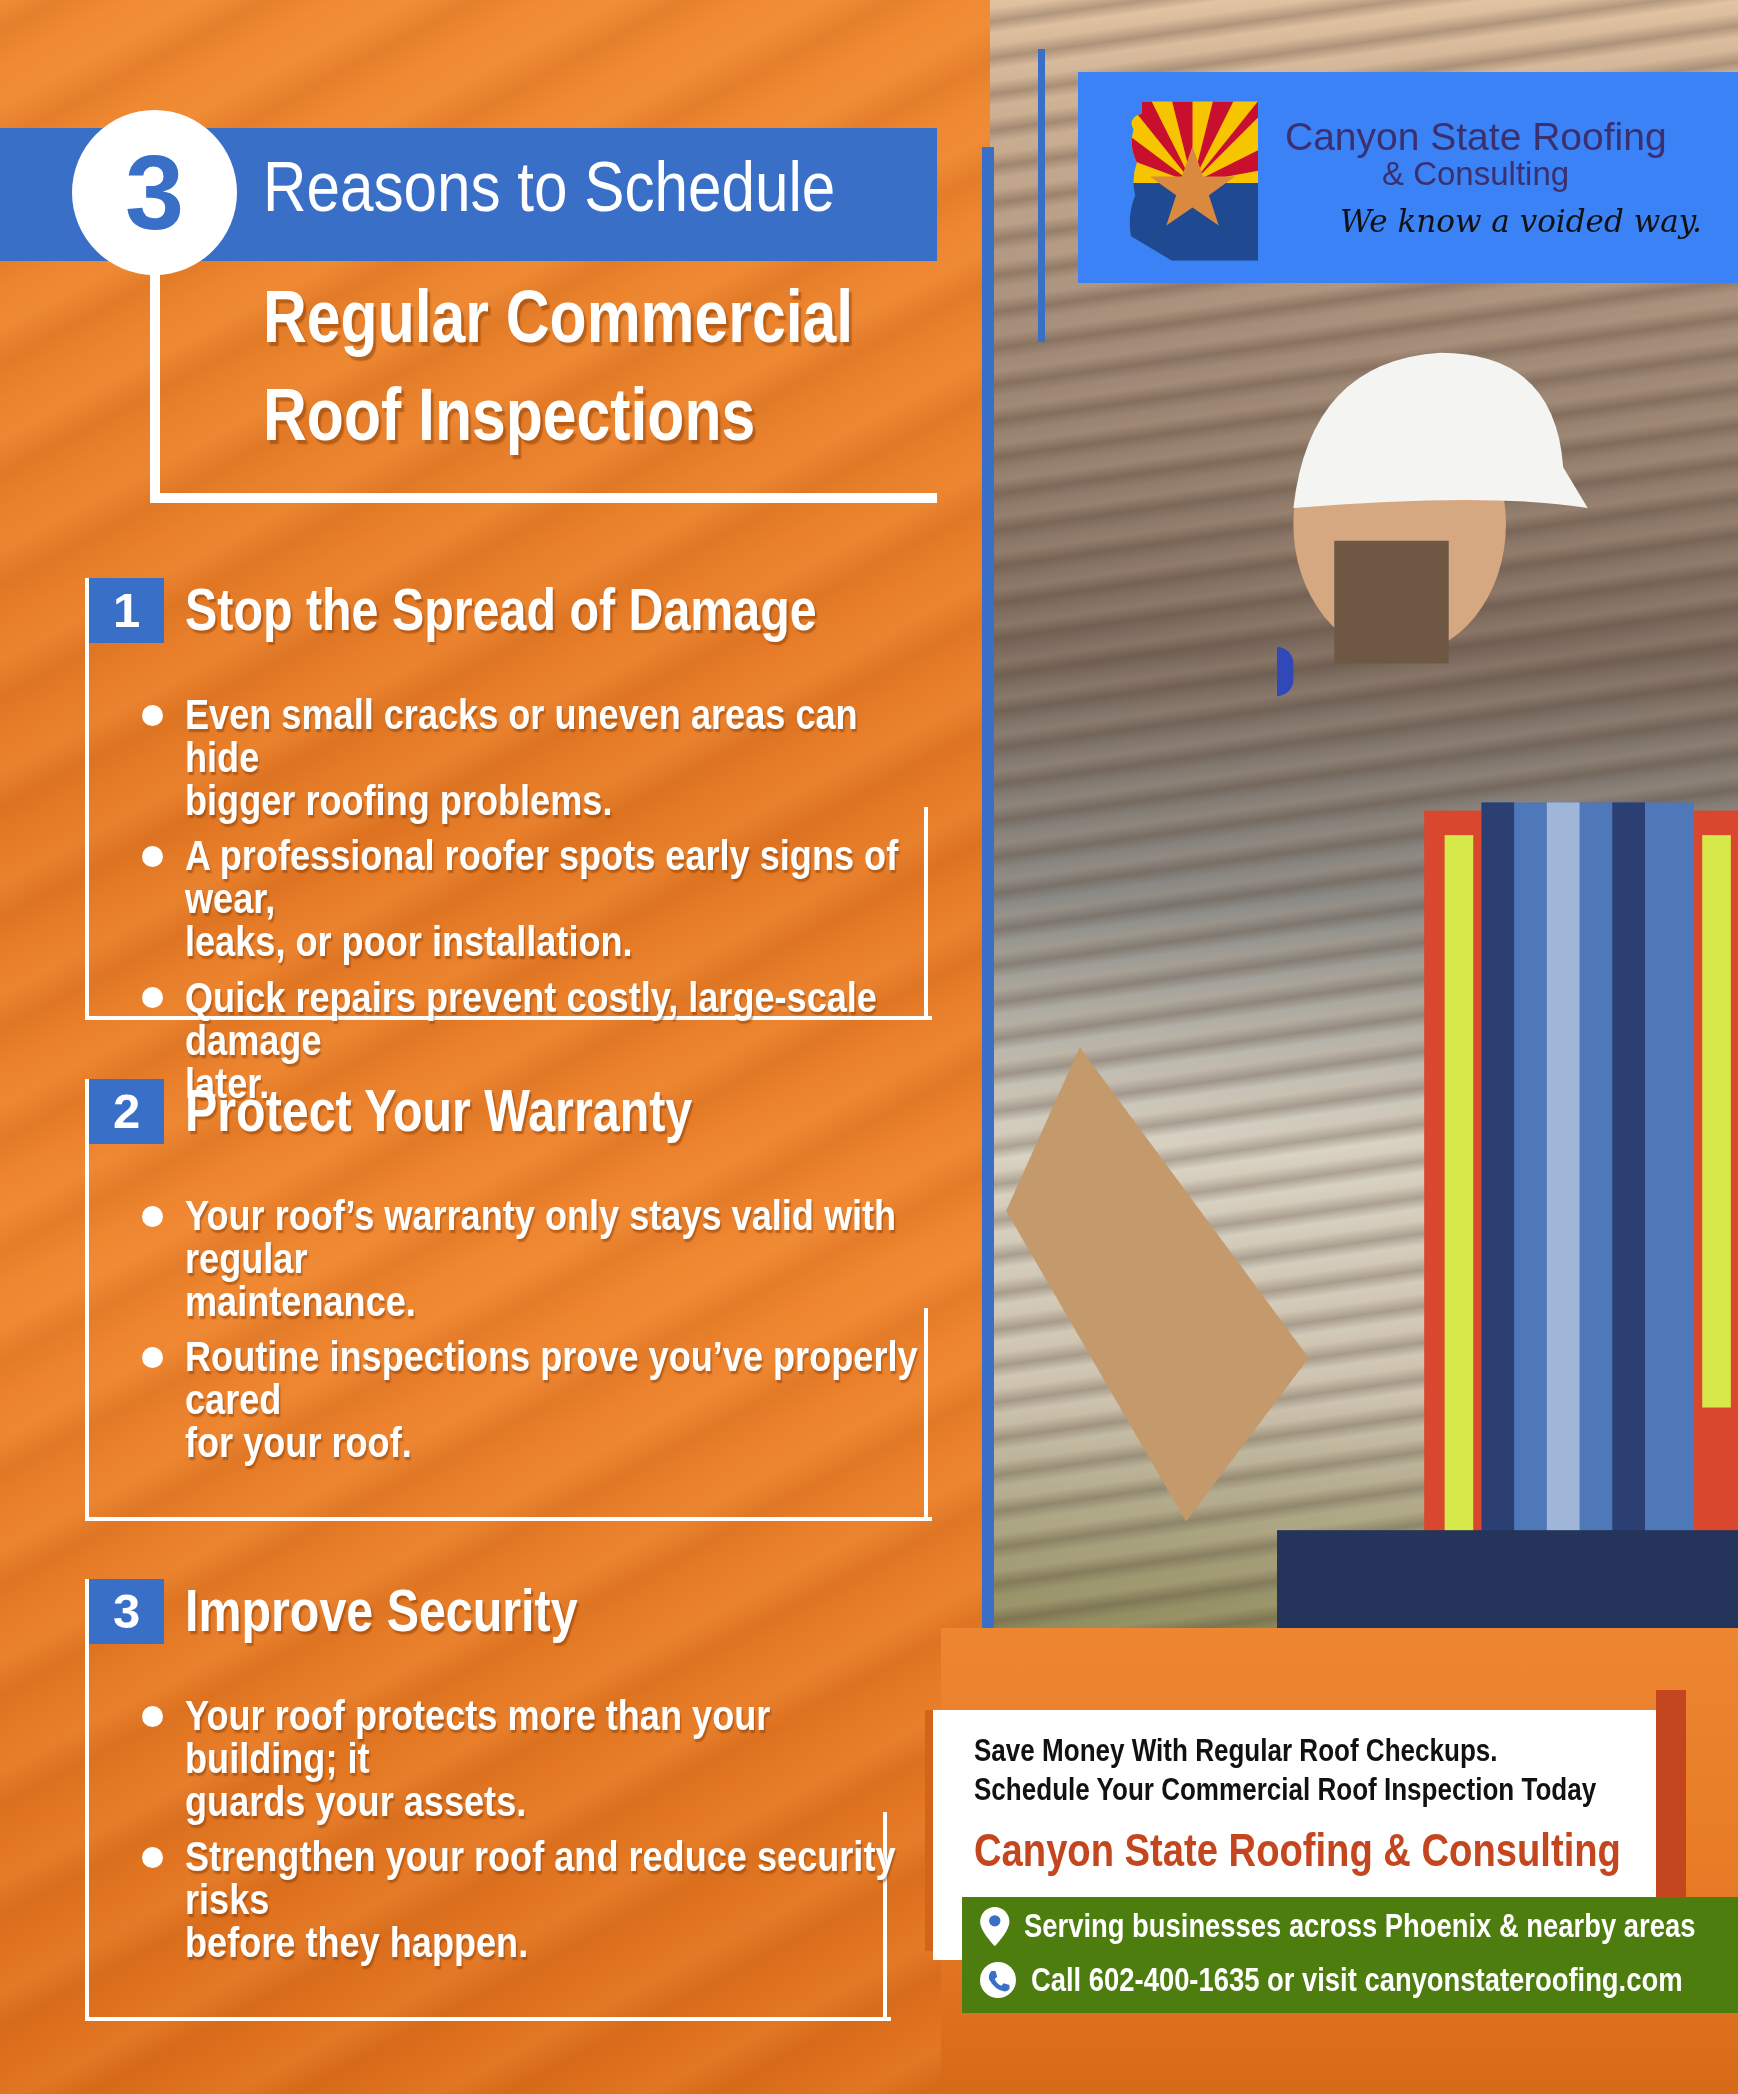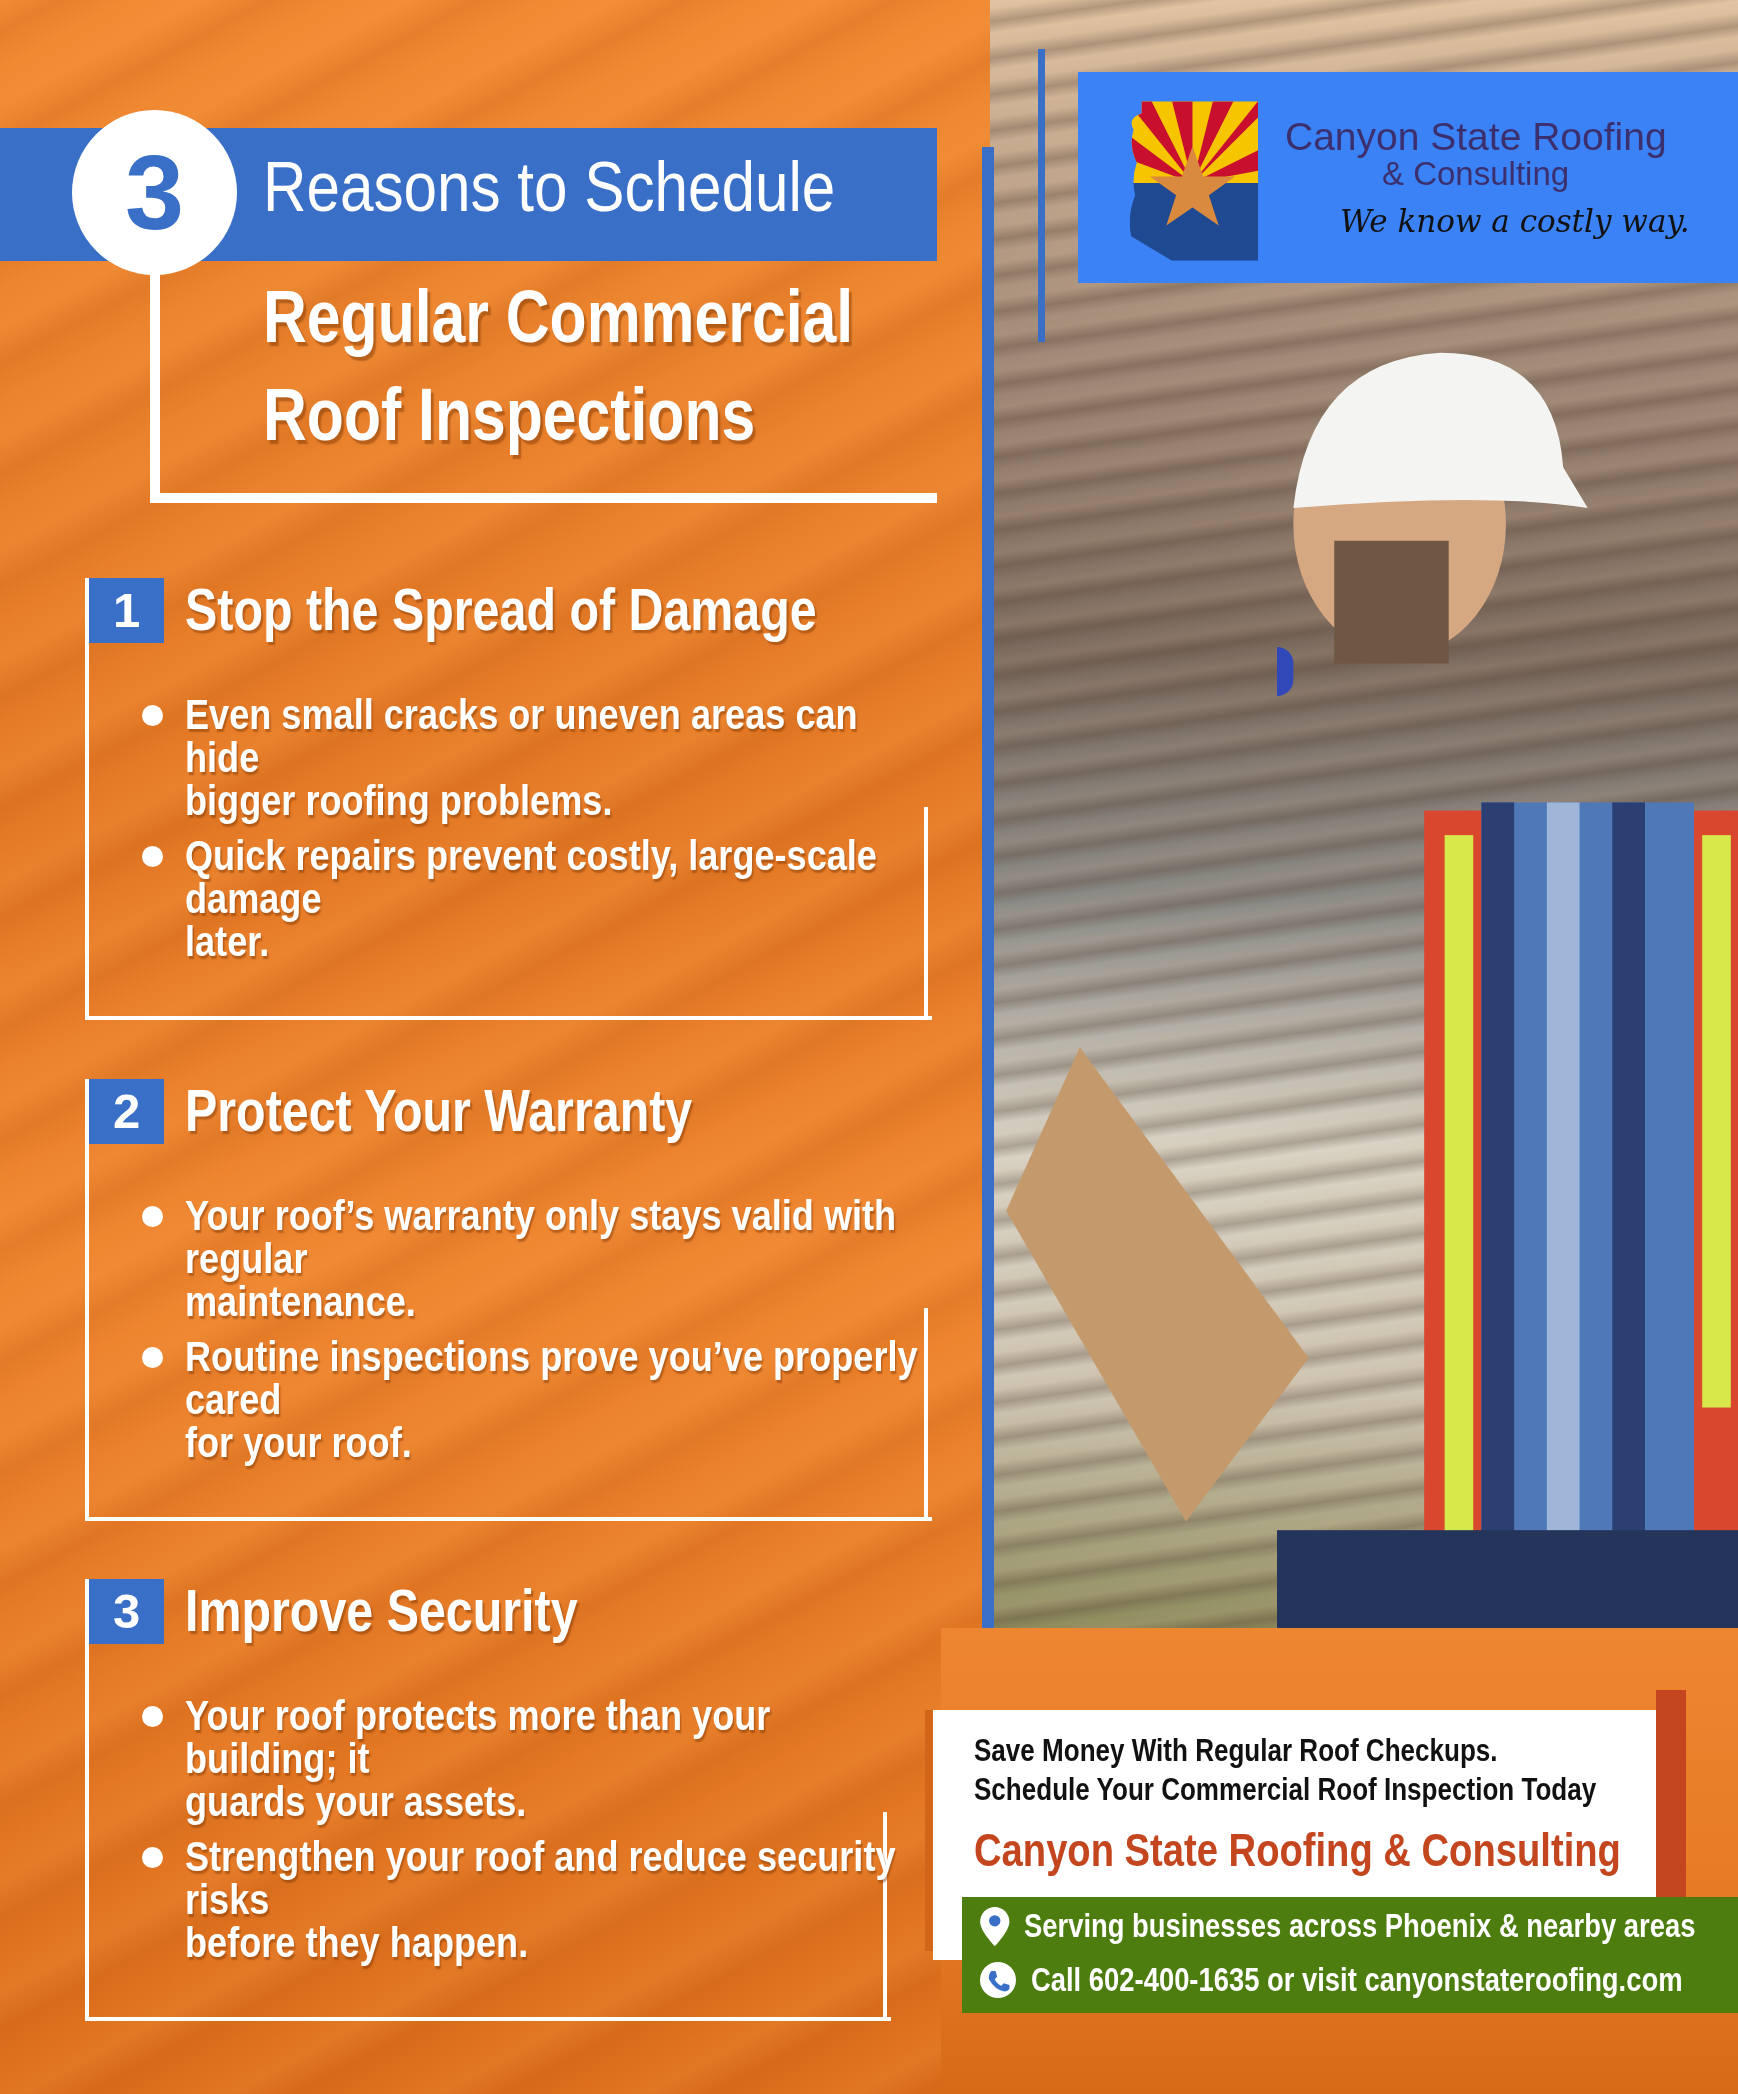--- a/index.html
+++ b/index.html
@@ -105,40 +105,41 @@
           <polygon points="80,100 160,20 160,0"></polygon>
         <polygon points="80,100 0,40 0,70"></polygon>
           <polygon points="80,100 160,60 160,85"></polygon>
       </g>
       <rect x="0" y="100" width="160" height="100" fill="#1f4a91"></rect>
       <polygon points="80,55 93,92 132,92 100,115 112,152 80,130 48,152 60,115 28,92 67,92" fill="#d98a3e"></polygon>
     </g>
   </svg>
   <div class="logo-title">Canyon State Roofing</div>
   <div class="logo-sub">&amp; Consulting</div>
-  <div class="logo-tag">We know a costly way.</div>
+  <div class="logo-tag">We know a voided way.</div>
 </div>
 
 <div class="title-band"></div>
 <div class="title-line1">Reasons to Schedule</div>
 <div class="title-circle">
   <div class="title-num">3</div>
 </div>
 <div class="title-vline"></div>
 <div class="title-hline"></div>
 <div class="title-line2">Regular Commercial</div>
 <div class="title-line3">Roof Inspections</div>
 
 <div class="section" style="top:578px;height:442px;">
   <div class="sec-box" style="top:0;height:438px;"></div>
   <div class="sec-rline" style="top:229px;height:213px;"></div>
   <div class="sec-num">1</div>
   <div class="sec-title">Stop the Spread of Damage</div>
   <ul class="bullets">
     <li><span class="dot"></span><span class="txt"><span>Even small cracks or uneven areas can hide</span><br><span>bigger roofing problems.</span></span></li>
+    <li><span class="dot"></span><span class="txt"><span>A professional roofer spots early signs of wear,</span><br><span>leaks, or poor installation.</span></span></li>
     <li><span class="dot"></span><span class="txt"><span>Quick repairs prevent costly, large-scale damage</span><br><span>later.</span></span></li>
   </ul>
 </div>
 
 <div class="section" style="top:1079px;height:442px;">
   <div class="sec-box" style="top:0;height:438px;"></div>
   <div class="sec-rline" style="top:229px;height:213px;"></div>
   <div class="sec-num">2</div>
   <div class="sec-title">Protect Your Warranty</div>
   <ul class="bullets">

